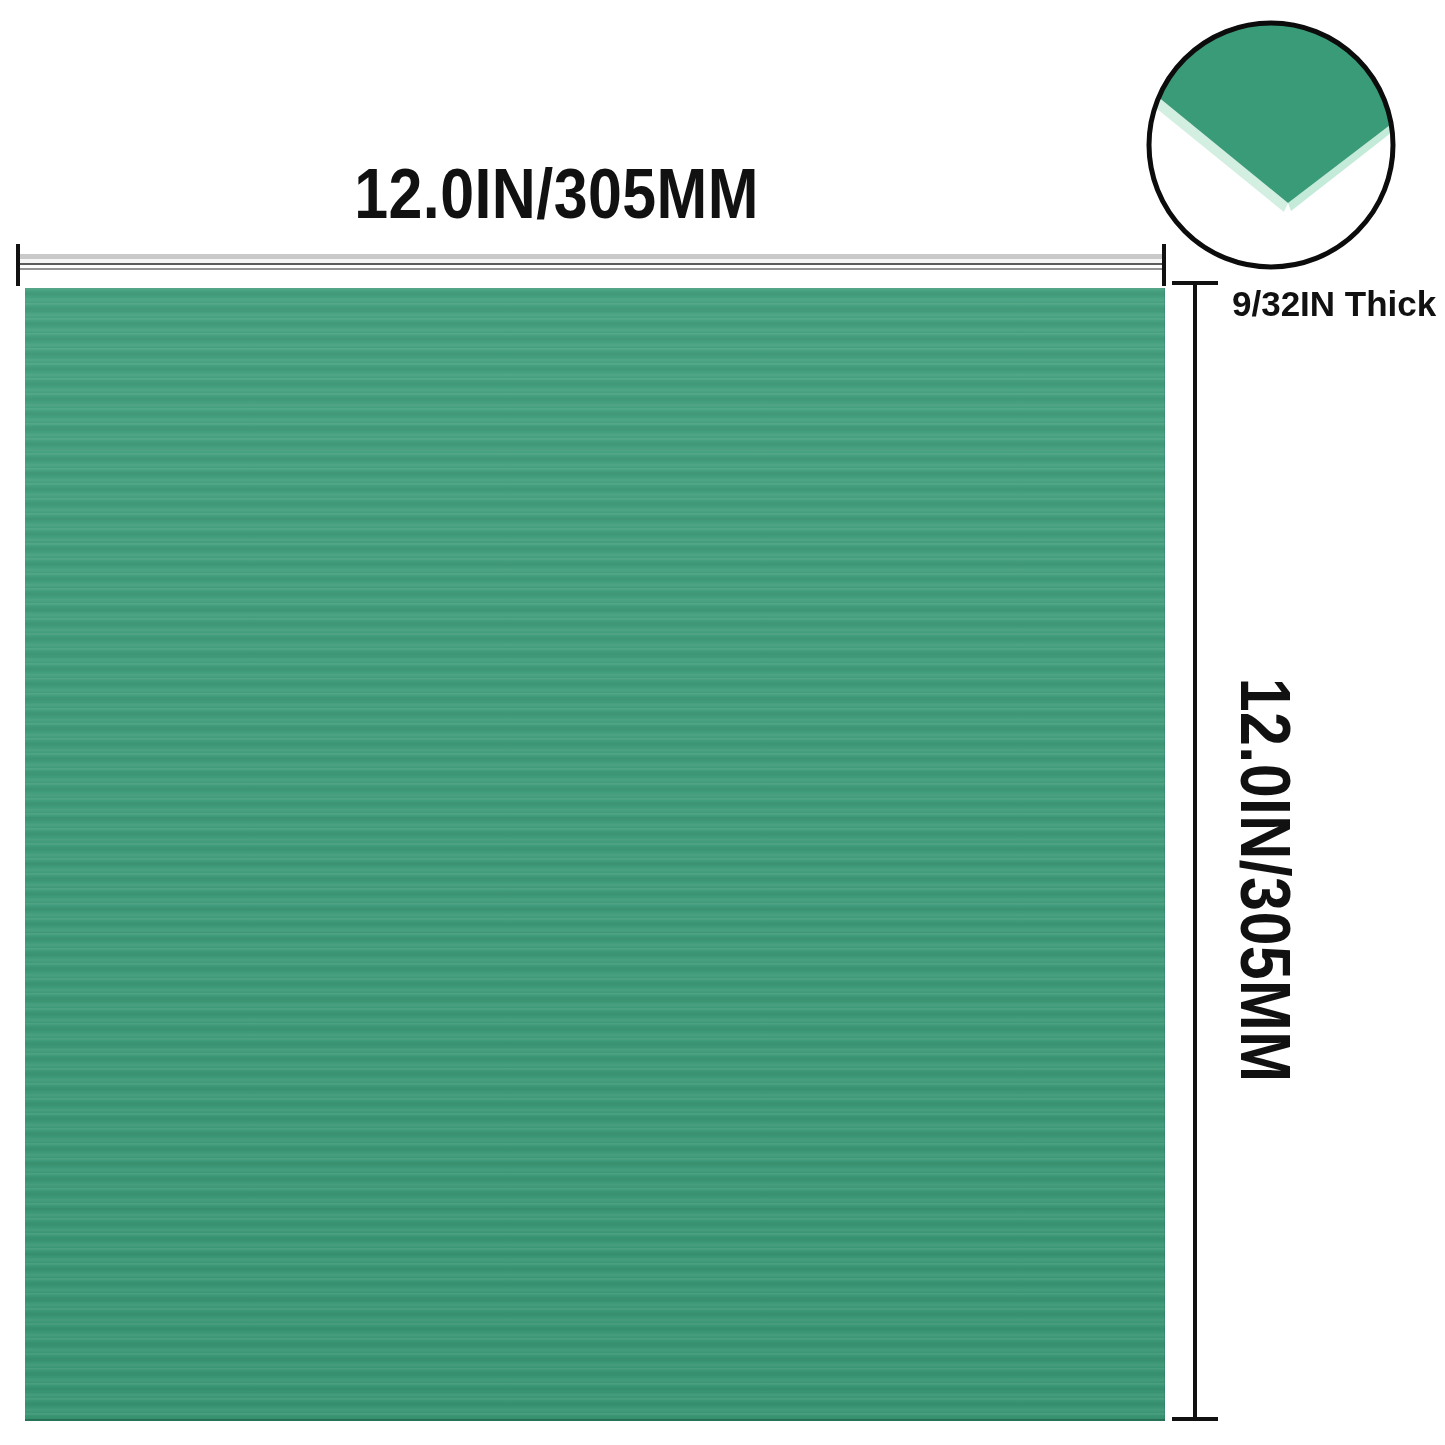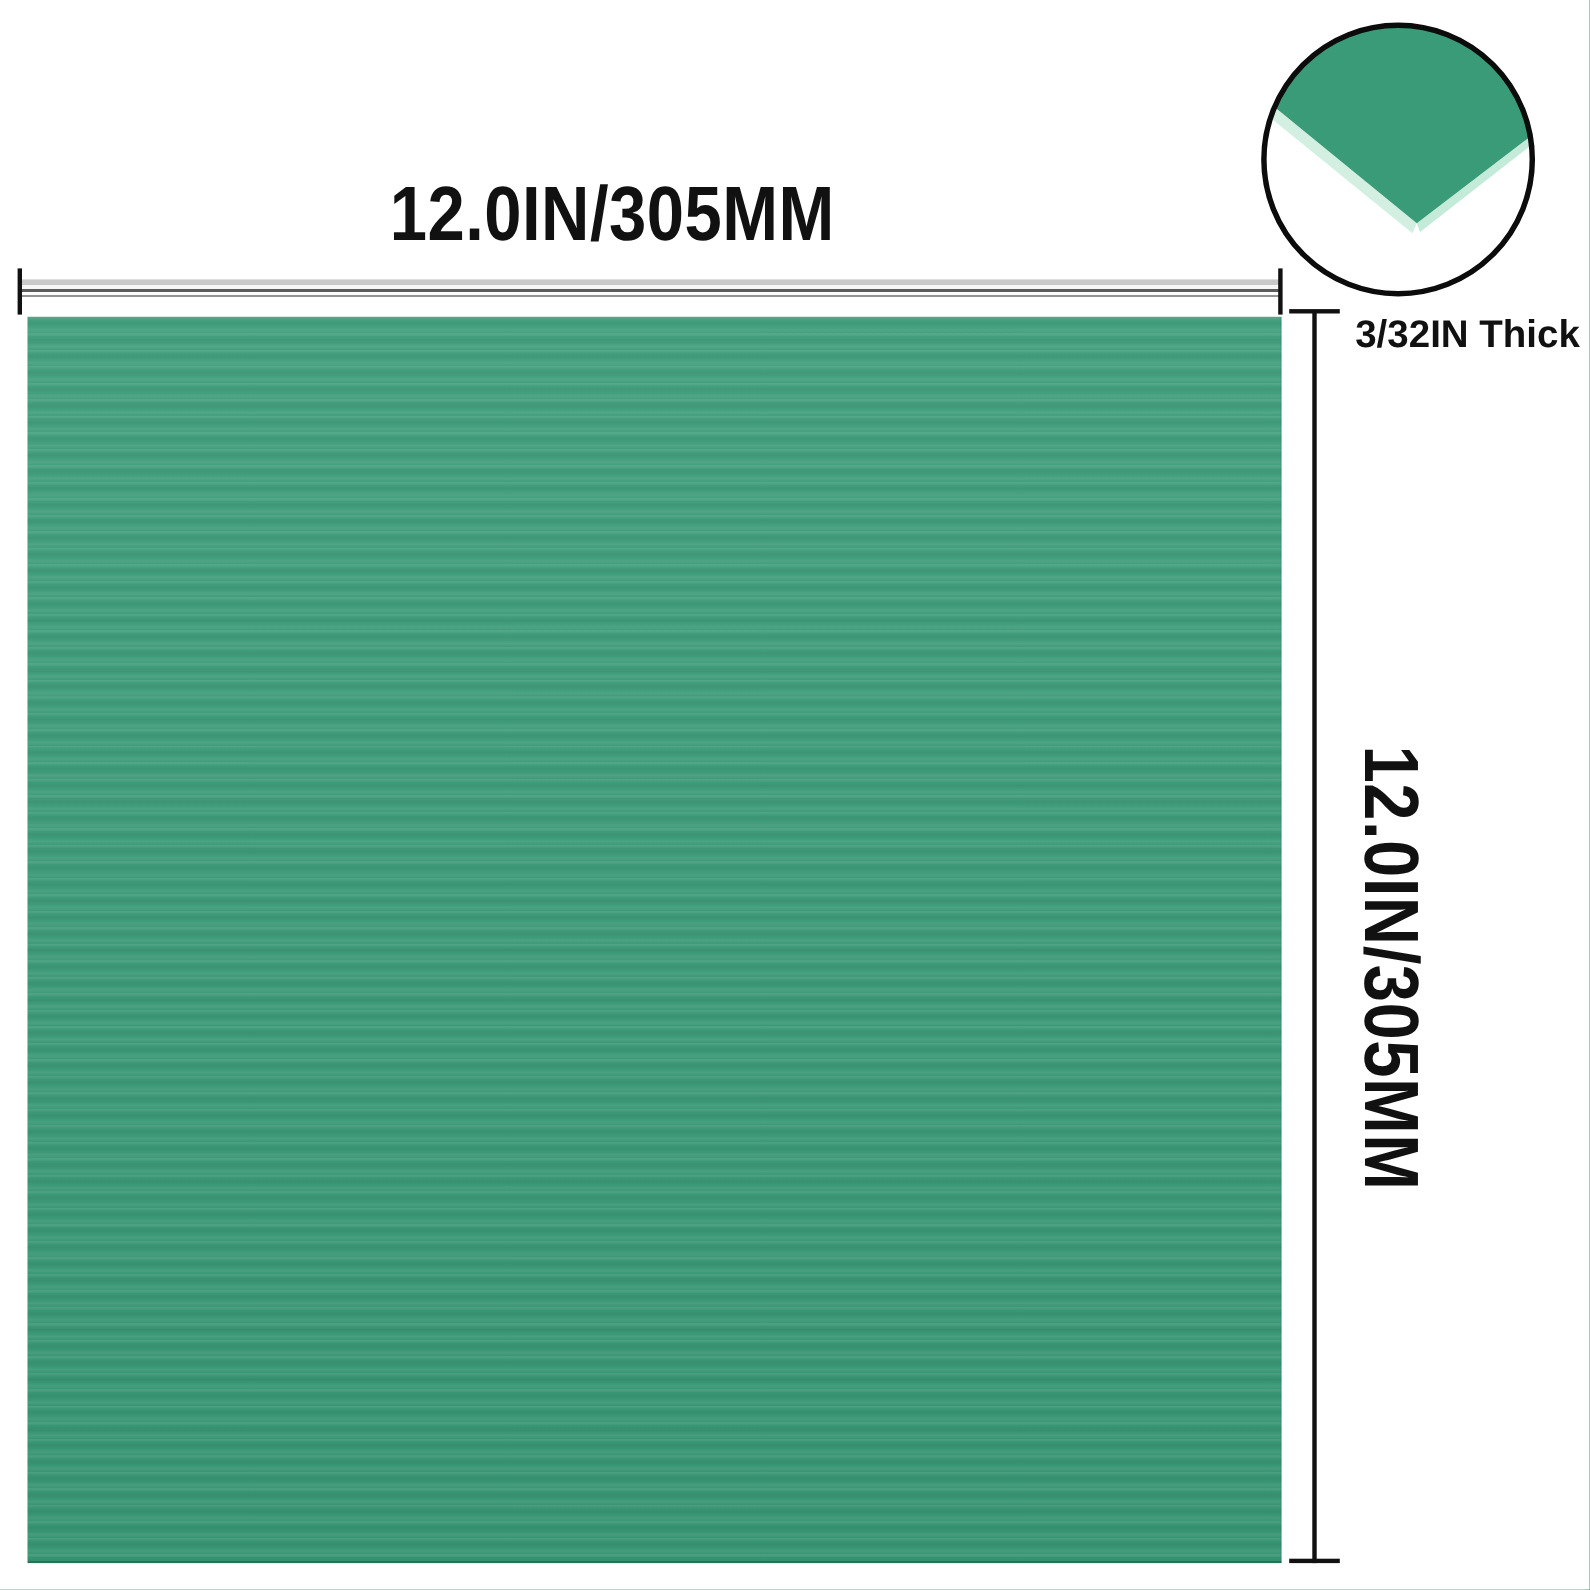--- a/index.html
+++ b/index.html
@@ -97,21 +97,21 @@
         </clipPath>
     </defs>
     <g clip-path="url(#cclip)">
       <polygon points="15,80 146,187 142,196 9,88" fill="#d3efe2"></polygon>
       <polygon points="146,187 252,106 255,112 149,195" fill="#c4ead9"></polygon>
       <polygon points="-12,-12 270,-12 252,106 146,187 15,80" fill="#3a9b78"></polygon>
     </g>
     <circle cx="129" cy="129" r="122" fill="none" stroke="#0c0c0c" stroke-width="5"></circle>
   </svg>
 
-  <div class="thick-label">3/32IN Thick</div>
+  <div class="thick-label">9/32IN Thick</div>
 
   <div class="vline"></div>
   <div class="vcap vcap-top"></div>
   <div class="vcap vcap-bottom"></div>
 
   <div class="side-label">
     <span class="condensed">12.0IN/305MM</span>
   </div>
 
 </div>

